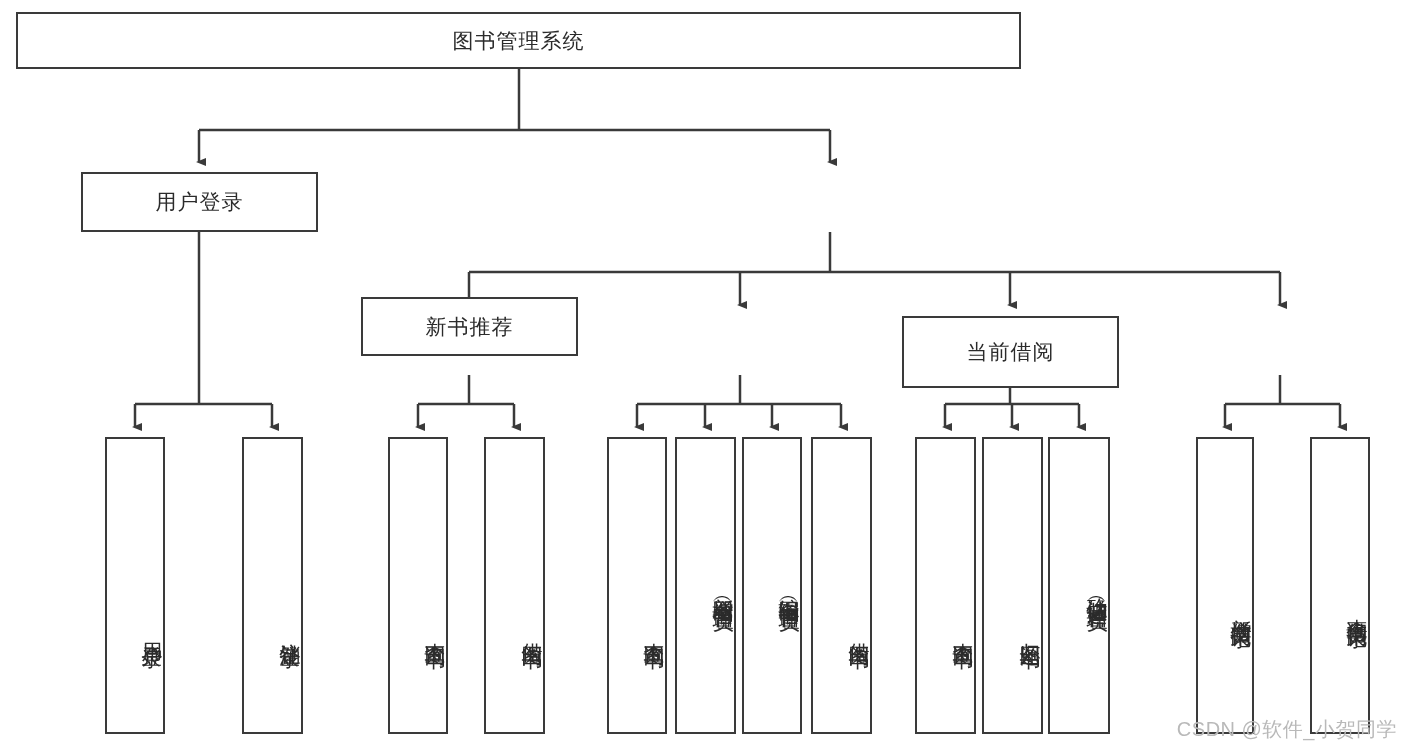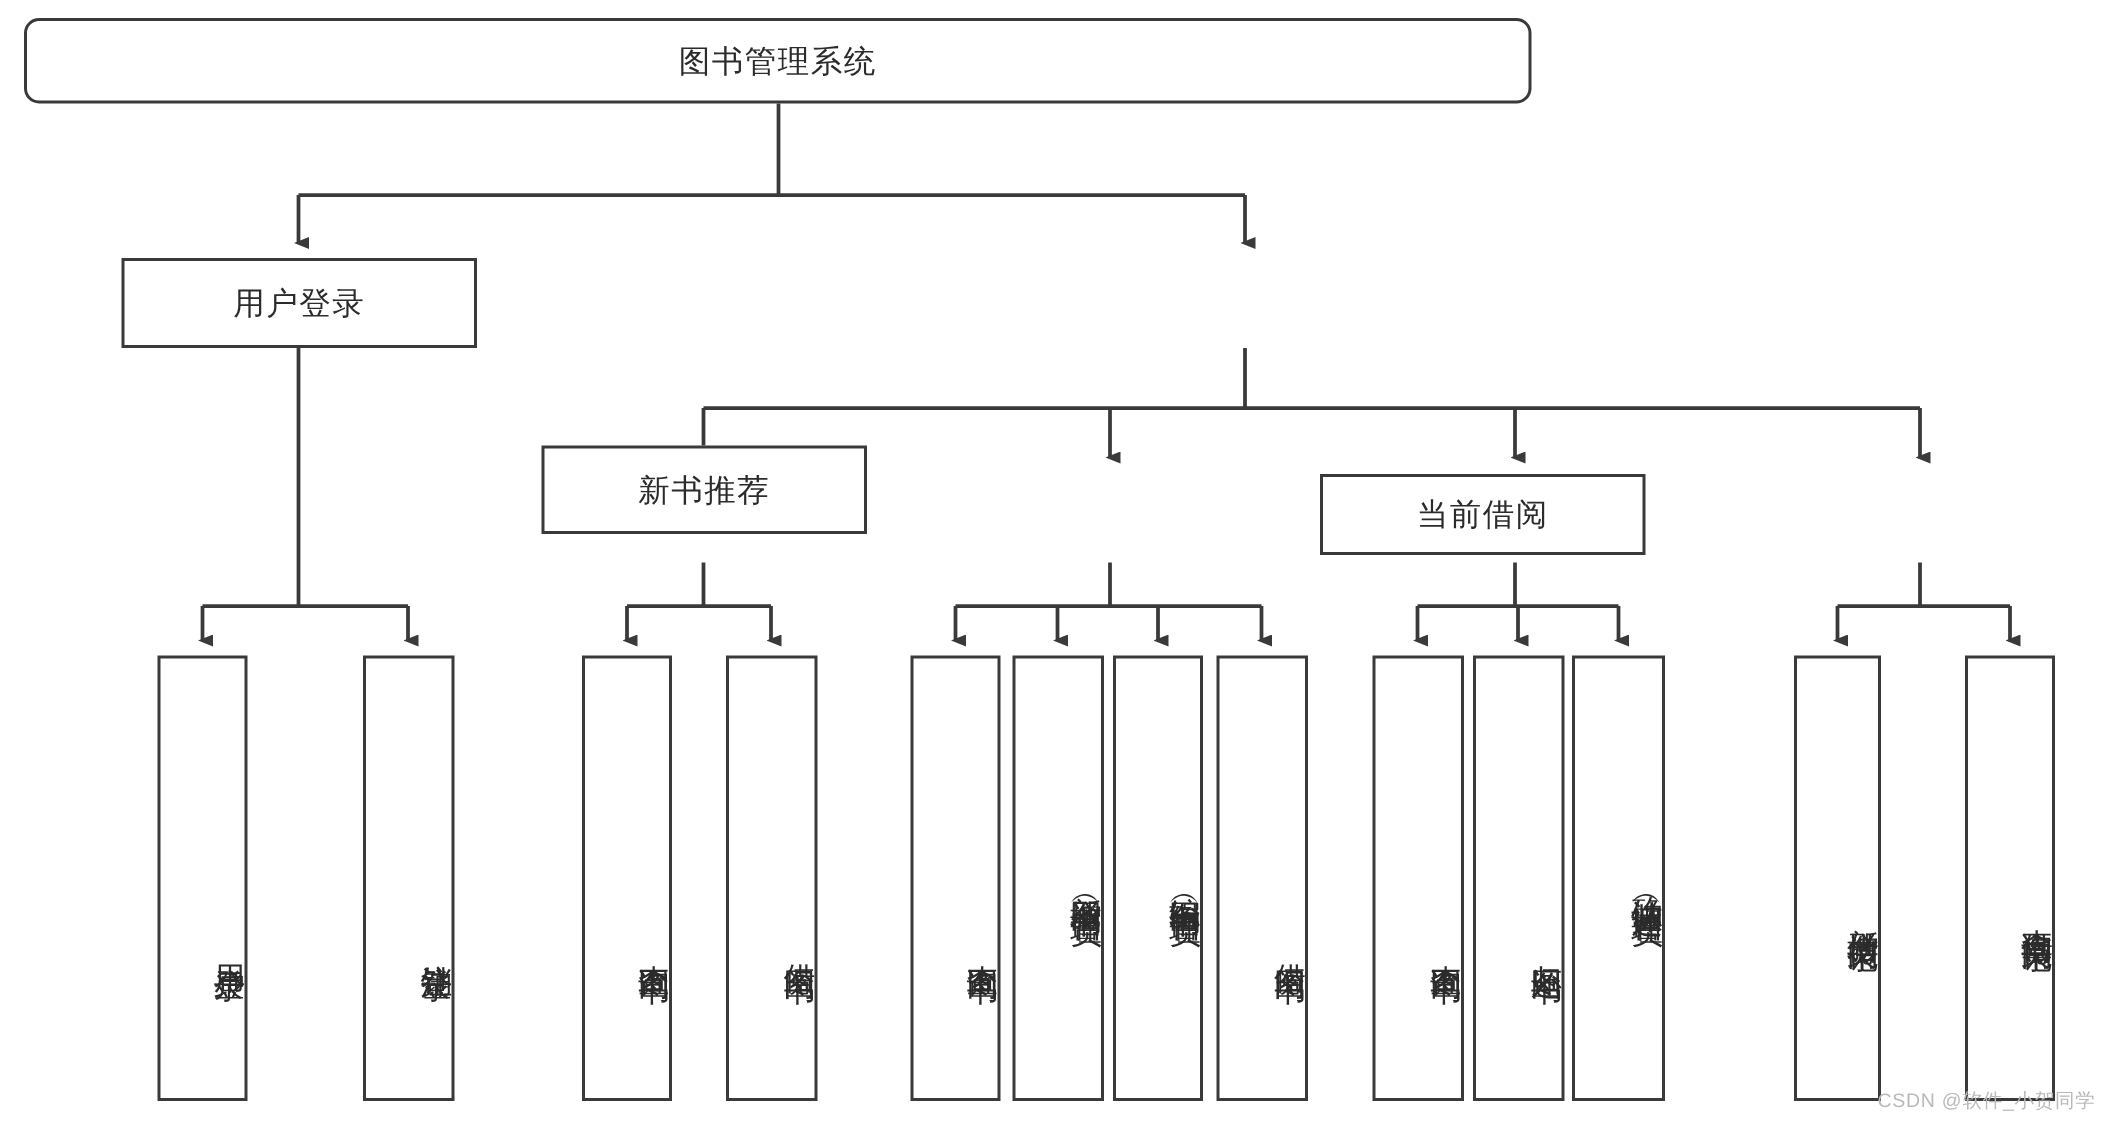--- a/index.html
+++ b/index.html
@@ -52,21 +52,21 @@
   }
   .node.v .vtxt {
     writing-mode: vertical-rl;
     text-orientation: upright;
     white-space: nowrap;
   }
   #watermark {
     position: absolute;
     right: 8px;
     bottom: 4px;
-    font-size: 13px;
+    font-size: 20px;
     color: #b9b9b9;
     z-index: 5;
     white-space: nowrap;
     letter-spacing: 0.5px;
   }
 </style>
 </head>
 <body>
 
 <div id="canvas">
@@ -114,32 +114,32 @@
       <path d="M1012,404 L1012,427" marker-end="url(#arrow)"></path>
       <path d="M1079,404 L1079,427" marker-end="url(#arrow)"></path>
 
       <path d="M1280,375 L1280,404"></path>
       <path d="M1225,404 L1340,404"></path>
       <path d="M1225,404 L1225,427" marker-end="url(#arrow)"></path>
       <path d="M1340,404 L1340,427" marker-end="url(#arrow)"></path>
     </g>
   </svg>
 
-  <div class="node h" style="left:16px; top:12px; width:1005px; height:57px;border-radius:10px;">
+  <div class="node h" style="left:16px; top:12px; width:1005px; height:57px;">
     <span>图书管理系统</span>
   </div>
 
   <div class="node h" style="left:81px; top:172px; width:237px; height:60px;">
     <span>用户登录</span>
   </div>
 
   <div class="node h" style="left:361px; top:297px; width:217px; height:59px;">
     <span>新书推荐</span>
   </div>
-  <div class="node h" style="left:880px; top:316px; width:217px; height:54px;">
+  <div class="node h" style="left:902px; top:316px; width:217px; height:72px;">
     <span>当前借阅</span>
   </div>
 
   <div class="node v" style="left:105px; top:437px; width:60px; height:297px; padding-top:88px;">
     <span class="vtxt">用户登录</span>
   </div>
   <div class="node v" style="left:242px; top:437px; width:61px; height:297px; padding-top:88px;">
     <span class="vtxt">注销登录</span>
   </div>
 

